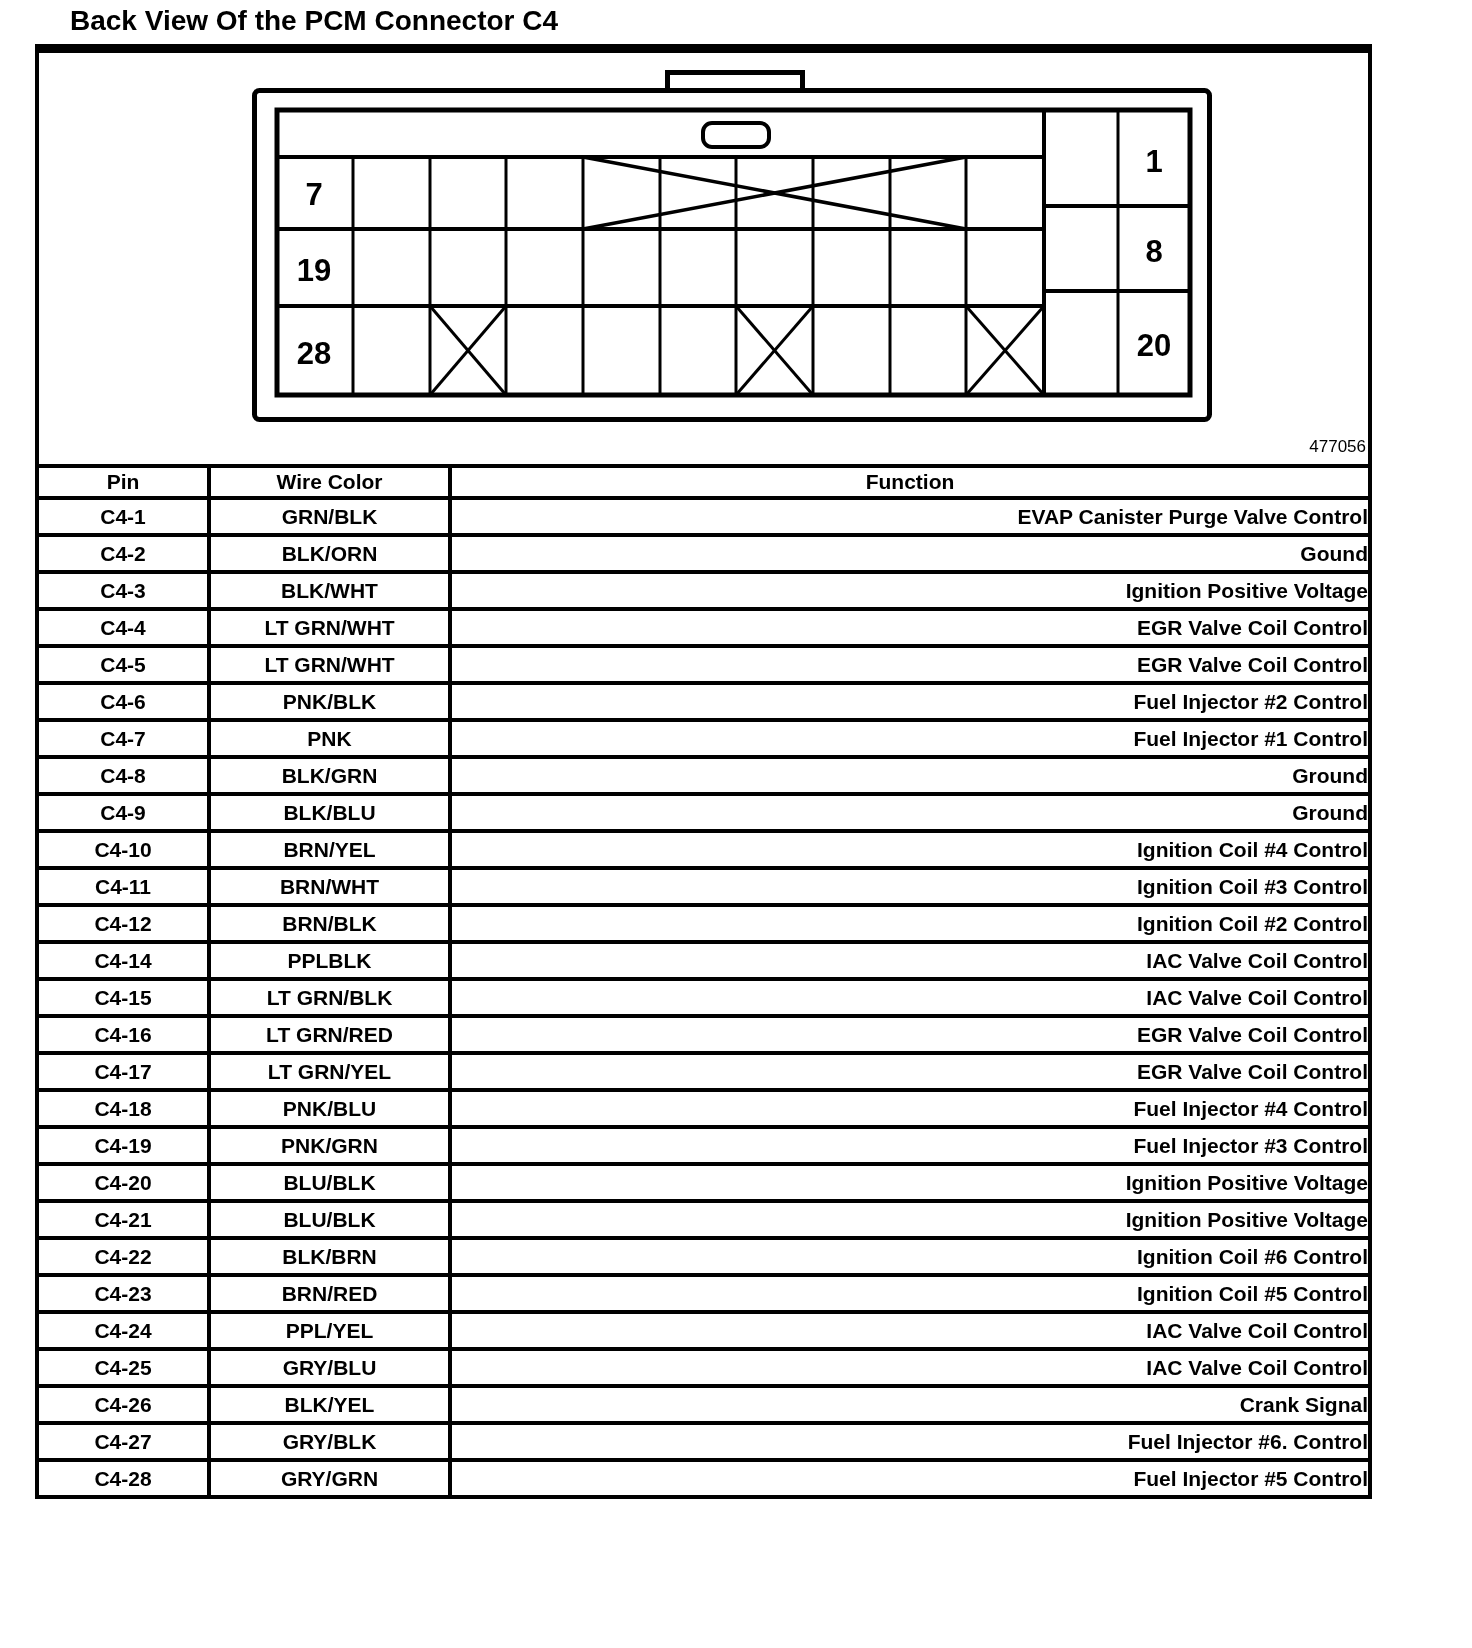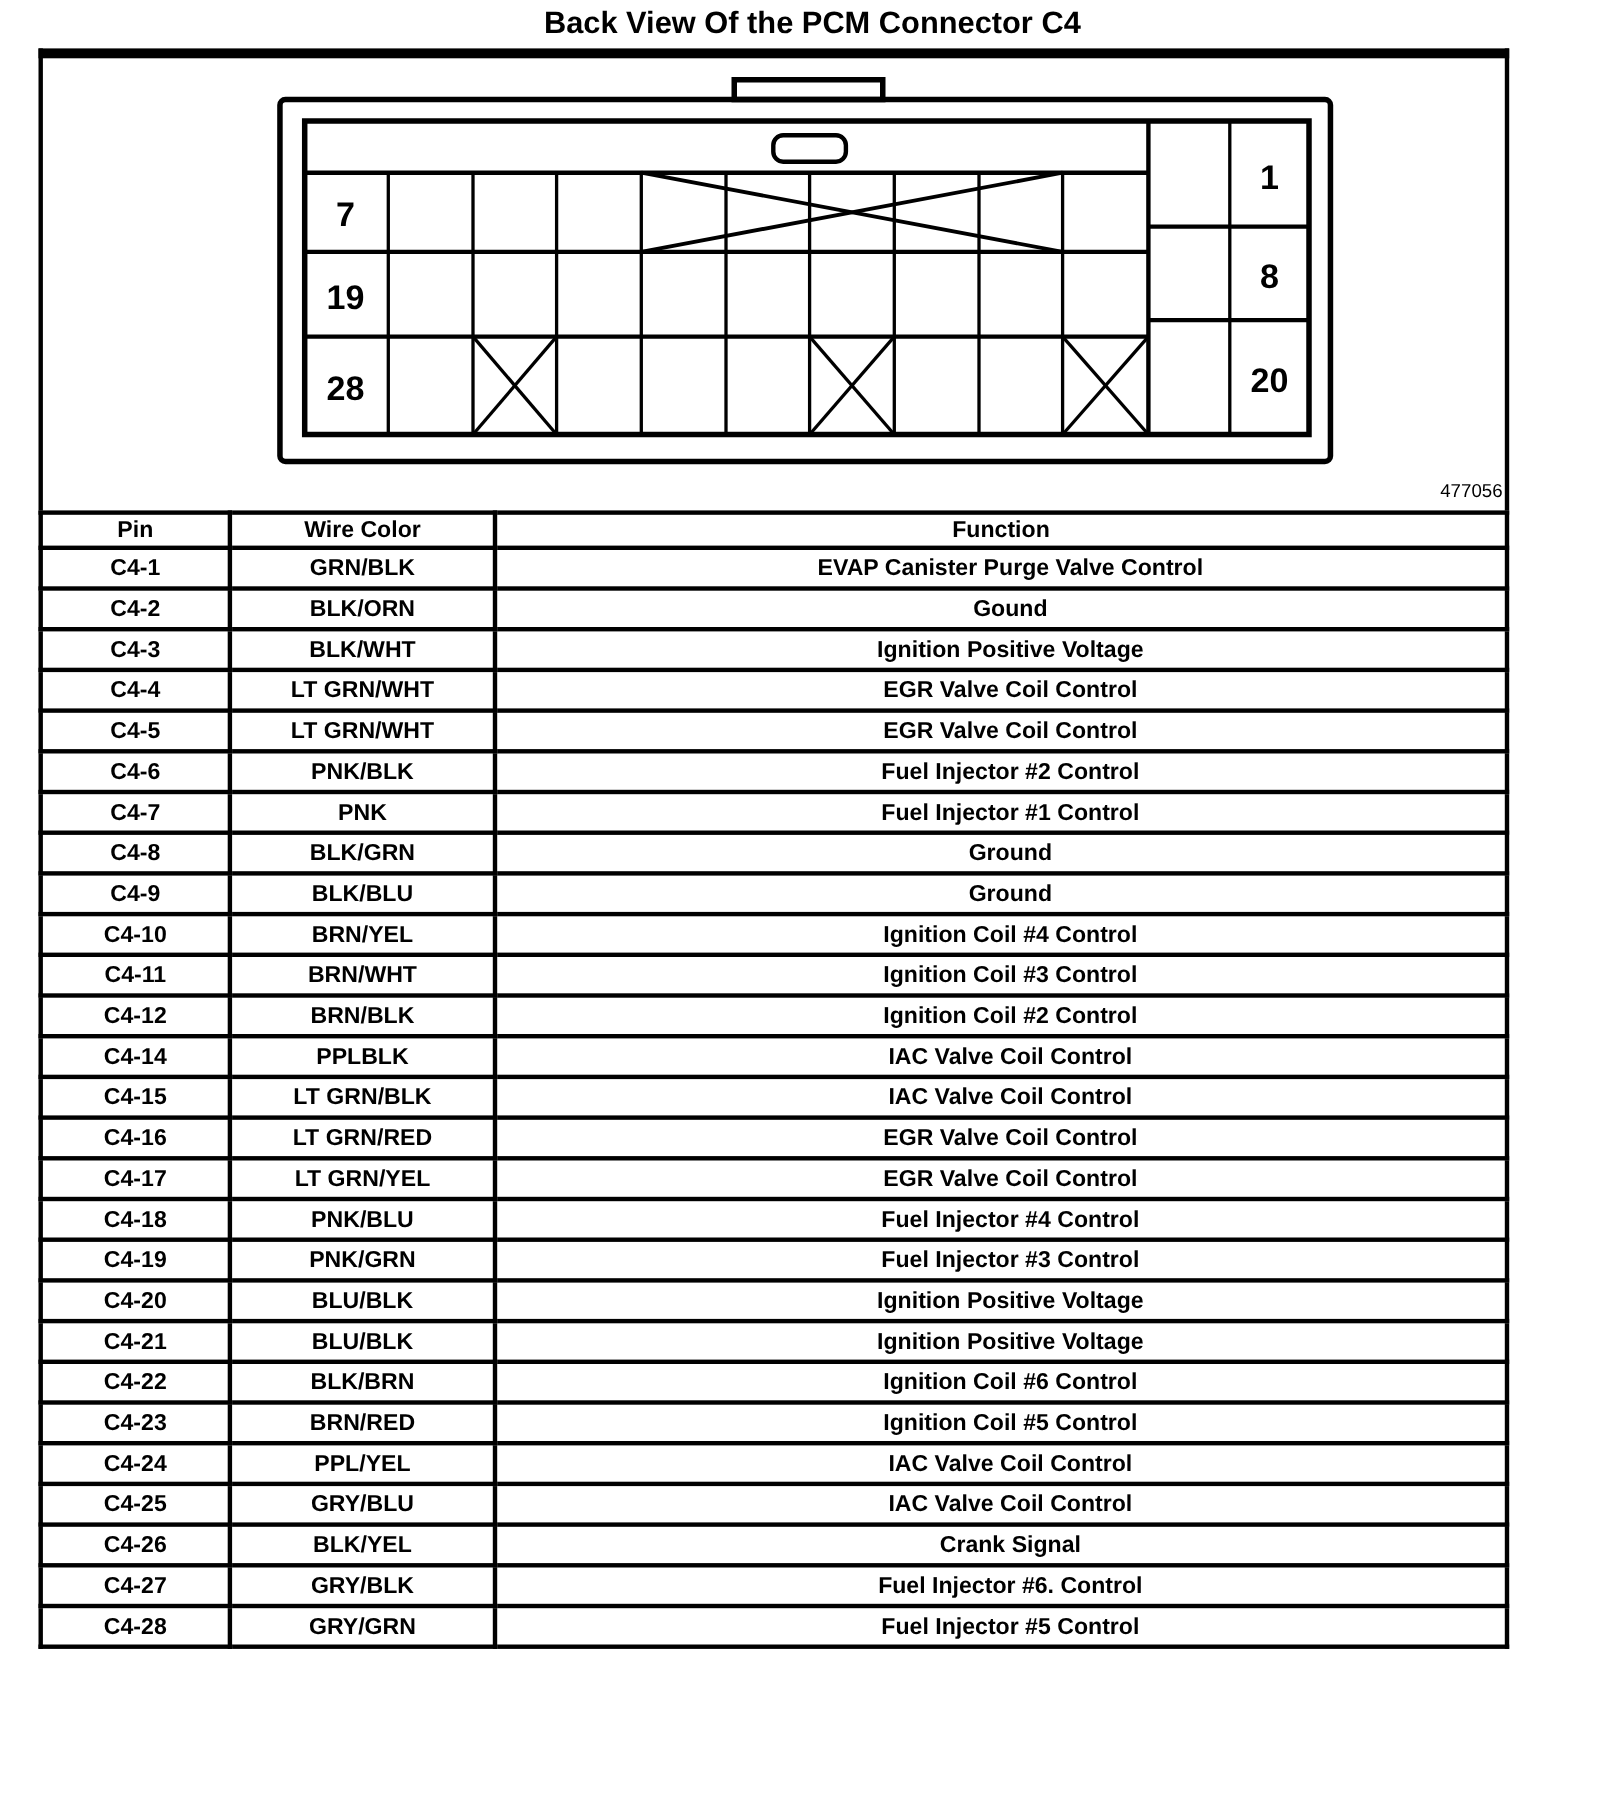--- a/index.html
+++ b/index.html
@@ -1,34 +1,34 @@
 <!DOCTYPE html>
 <html><head>
 <meta charset="utf-8">
 <style>
   html,body{margin:0;padding:0;background:#ffffff;}
   .page{position:relative;width:1472px;height:1648px;background:#fff;
         font-family:"Liberation Sans",sans-serif;color:#000;overflow:hidden;}
-  .title{position:absolute;left:70px;top:5px;width:1337px;text-align:center;
+  .title{position:absolute;left:70px;top:5px;width:1337px;text-align:left;
          font-size:28px;font-weight:bold;letter-spacing:0px;}
   svg.fig{position:absolute;left:0;top:0;}
   svg.fig text{font-family:"Liberation Sans",sans-serif;font-weight:bold;fill:#000;}
   svg.fig text.fignum{font-weight:normal;}
   table.pinout{position:absolute;left:35px;top:464px;width:1337px;
          border-collapse:collapse;table-layout:fixed;font-weight:bold;}
   table.pinout td,table.pinout th{border:4px solid #000;padding:0;overflow:hidden;
          white-space:nowrap;}
   .info-label{height:78px;text-align:center;vertical-align:middle;font-size:21px;}
   .info-bullets{vertical-align:middle;font-size:21px;}
   .bullet-line{margin:7px 0 7px 42px;}
   .bullet{display:inline-block;width:26px;font-size:19px;}
   .head-row th{height:28px;font-size:21px;text-align:center;vertical-align:middle;}
   .c-pin{height:33px;text-align:center;vertical-align:middle;font-size:21px;margin-top:43px;}
   .c-color{text-align:center;vertical-align:middle;font-size:21px;}
-  .c-func{text-align:center;vertical-align:middle;font-size:21px;padding-left:17px !important;}
+  .c-func{text-align:right;vertical-align:middle;font-size:21px;padding-left:17px !important;}
 </style>
 </head>
 <body>
 
 <div class="page">
 
   <div class="title">Back View Of the PCM Connector C4</div>
 
   <svg class="fig" width="1472" height="464" viewBox="0 0 1472 464">
 

